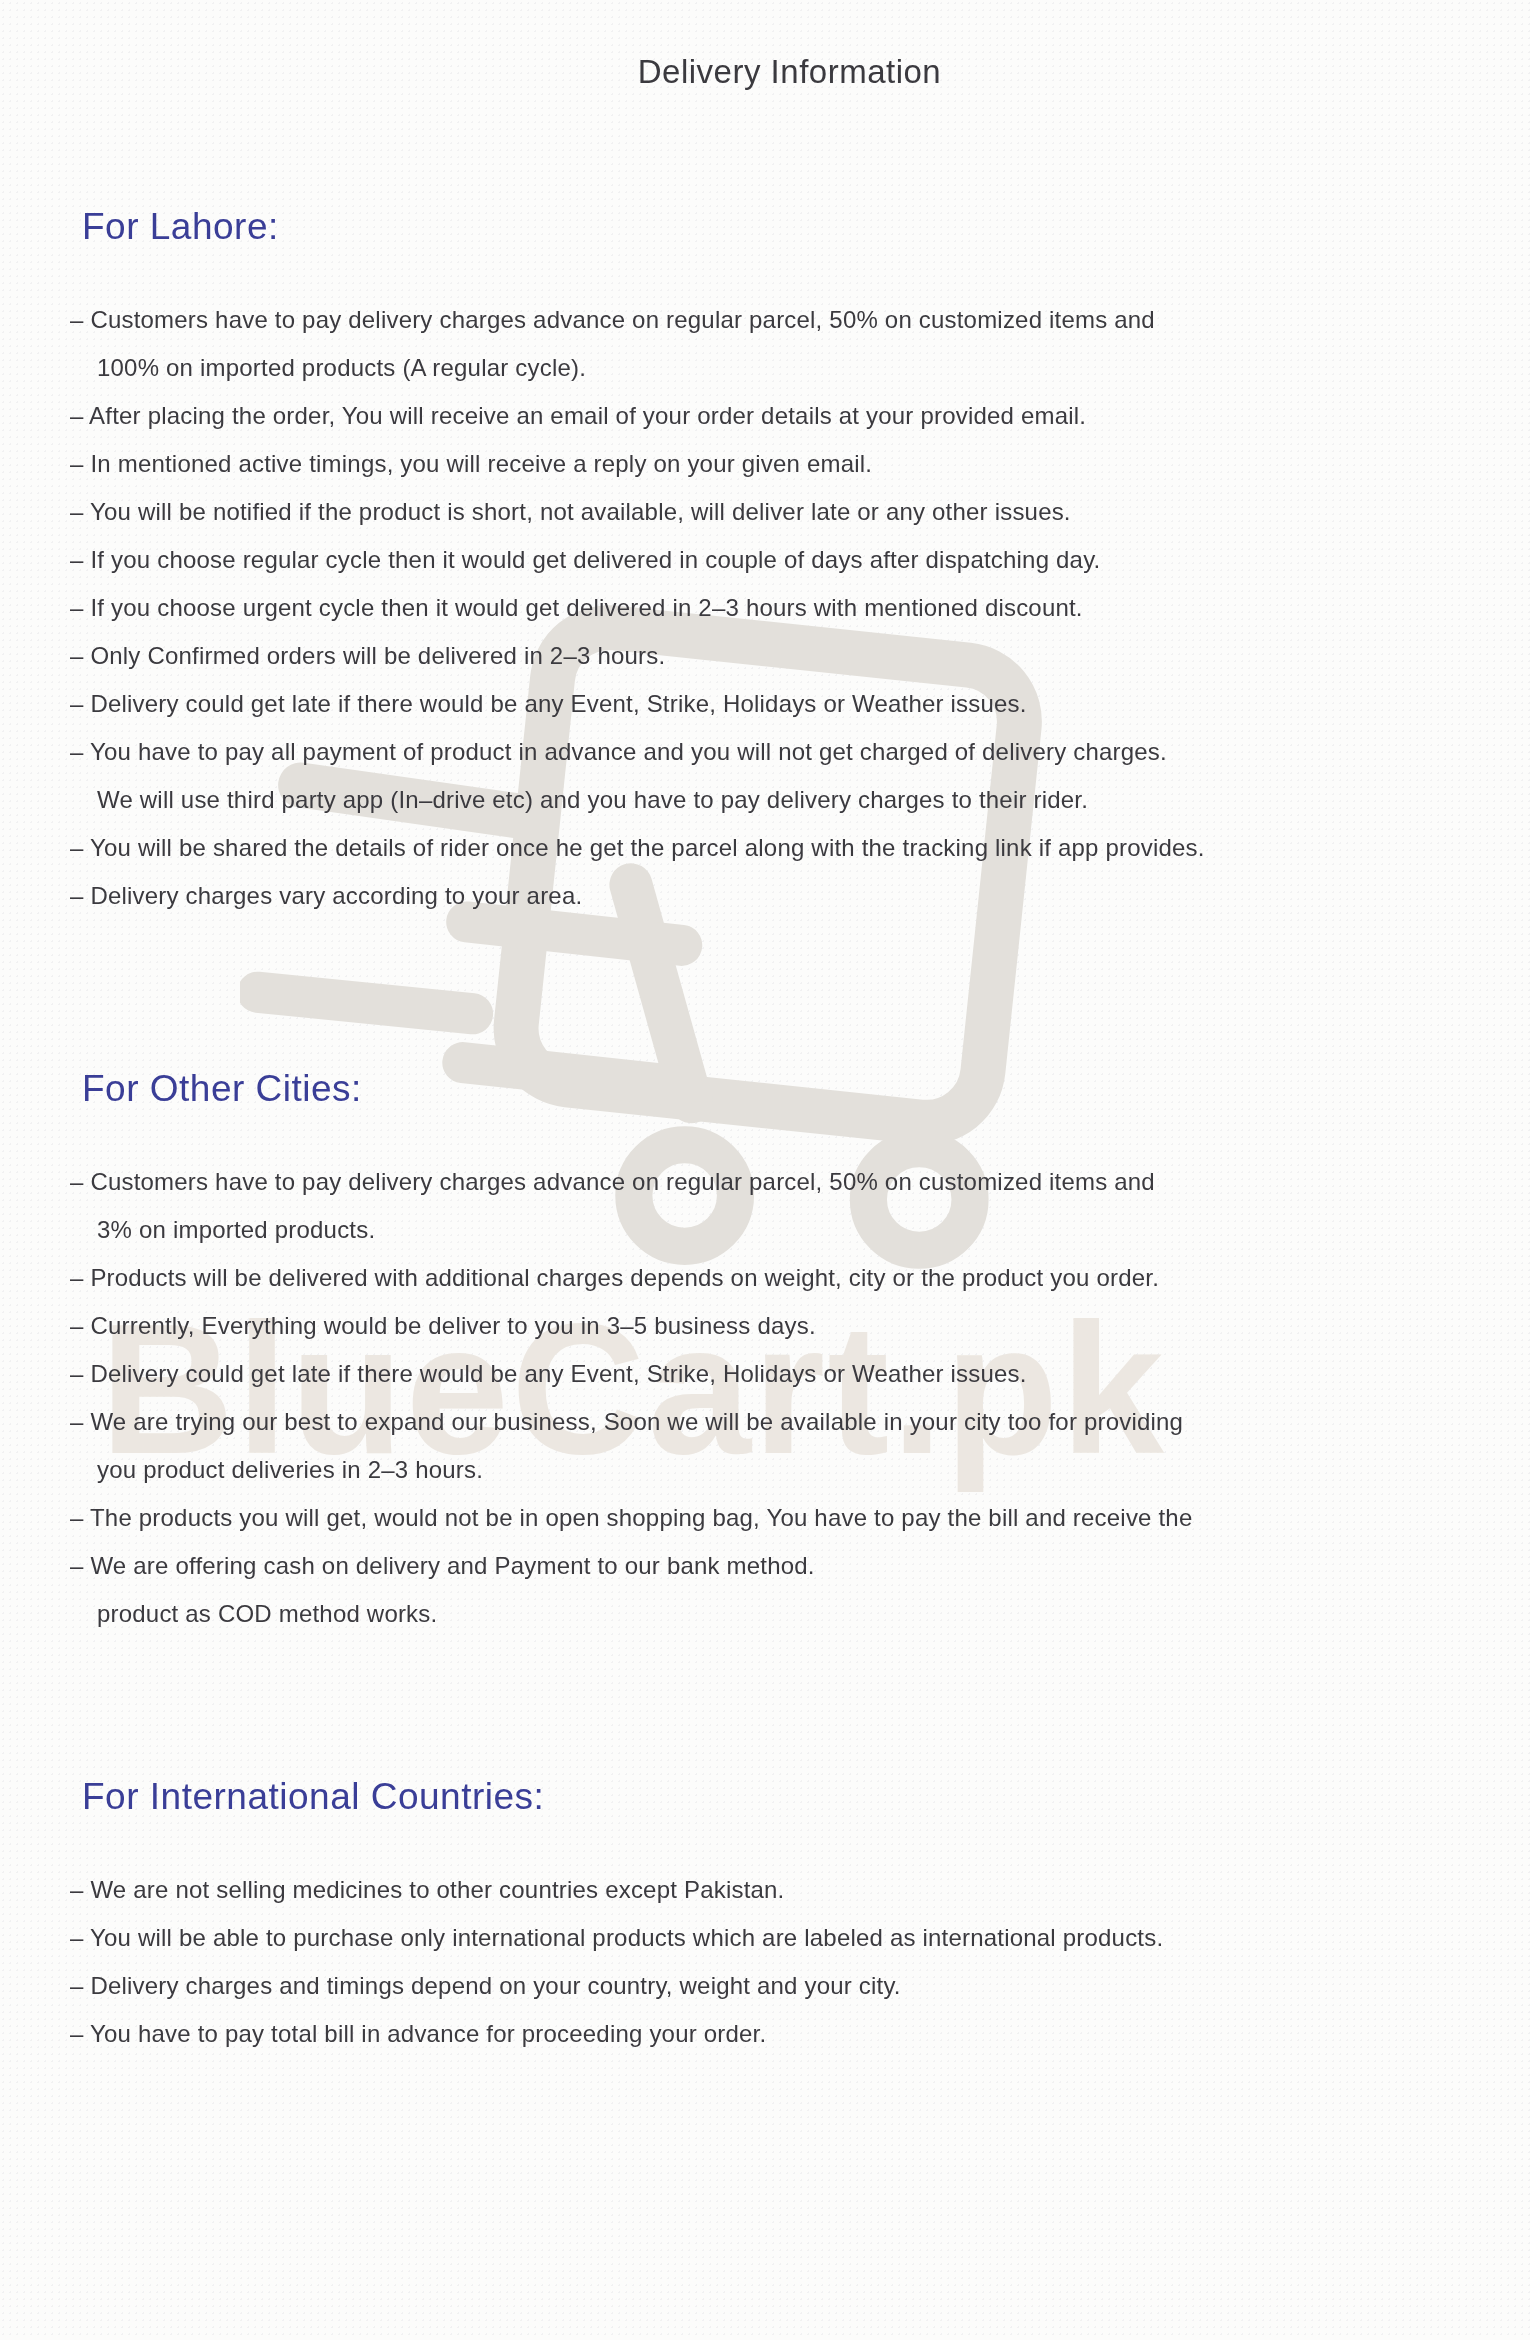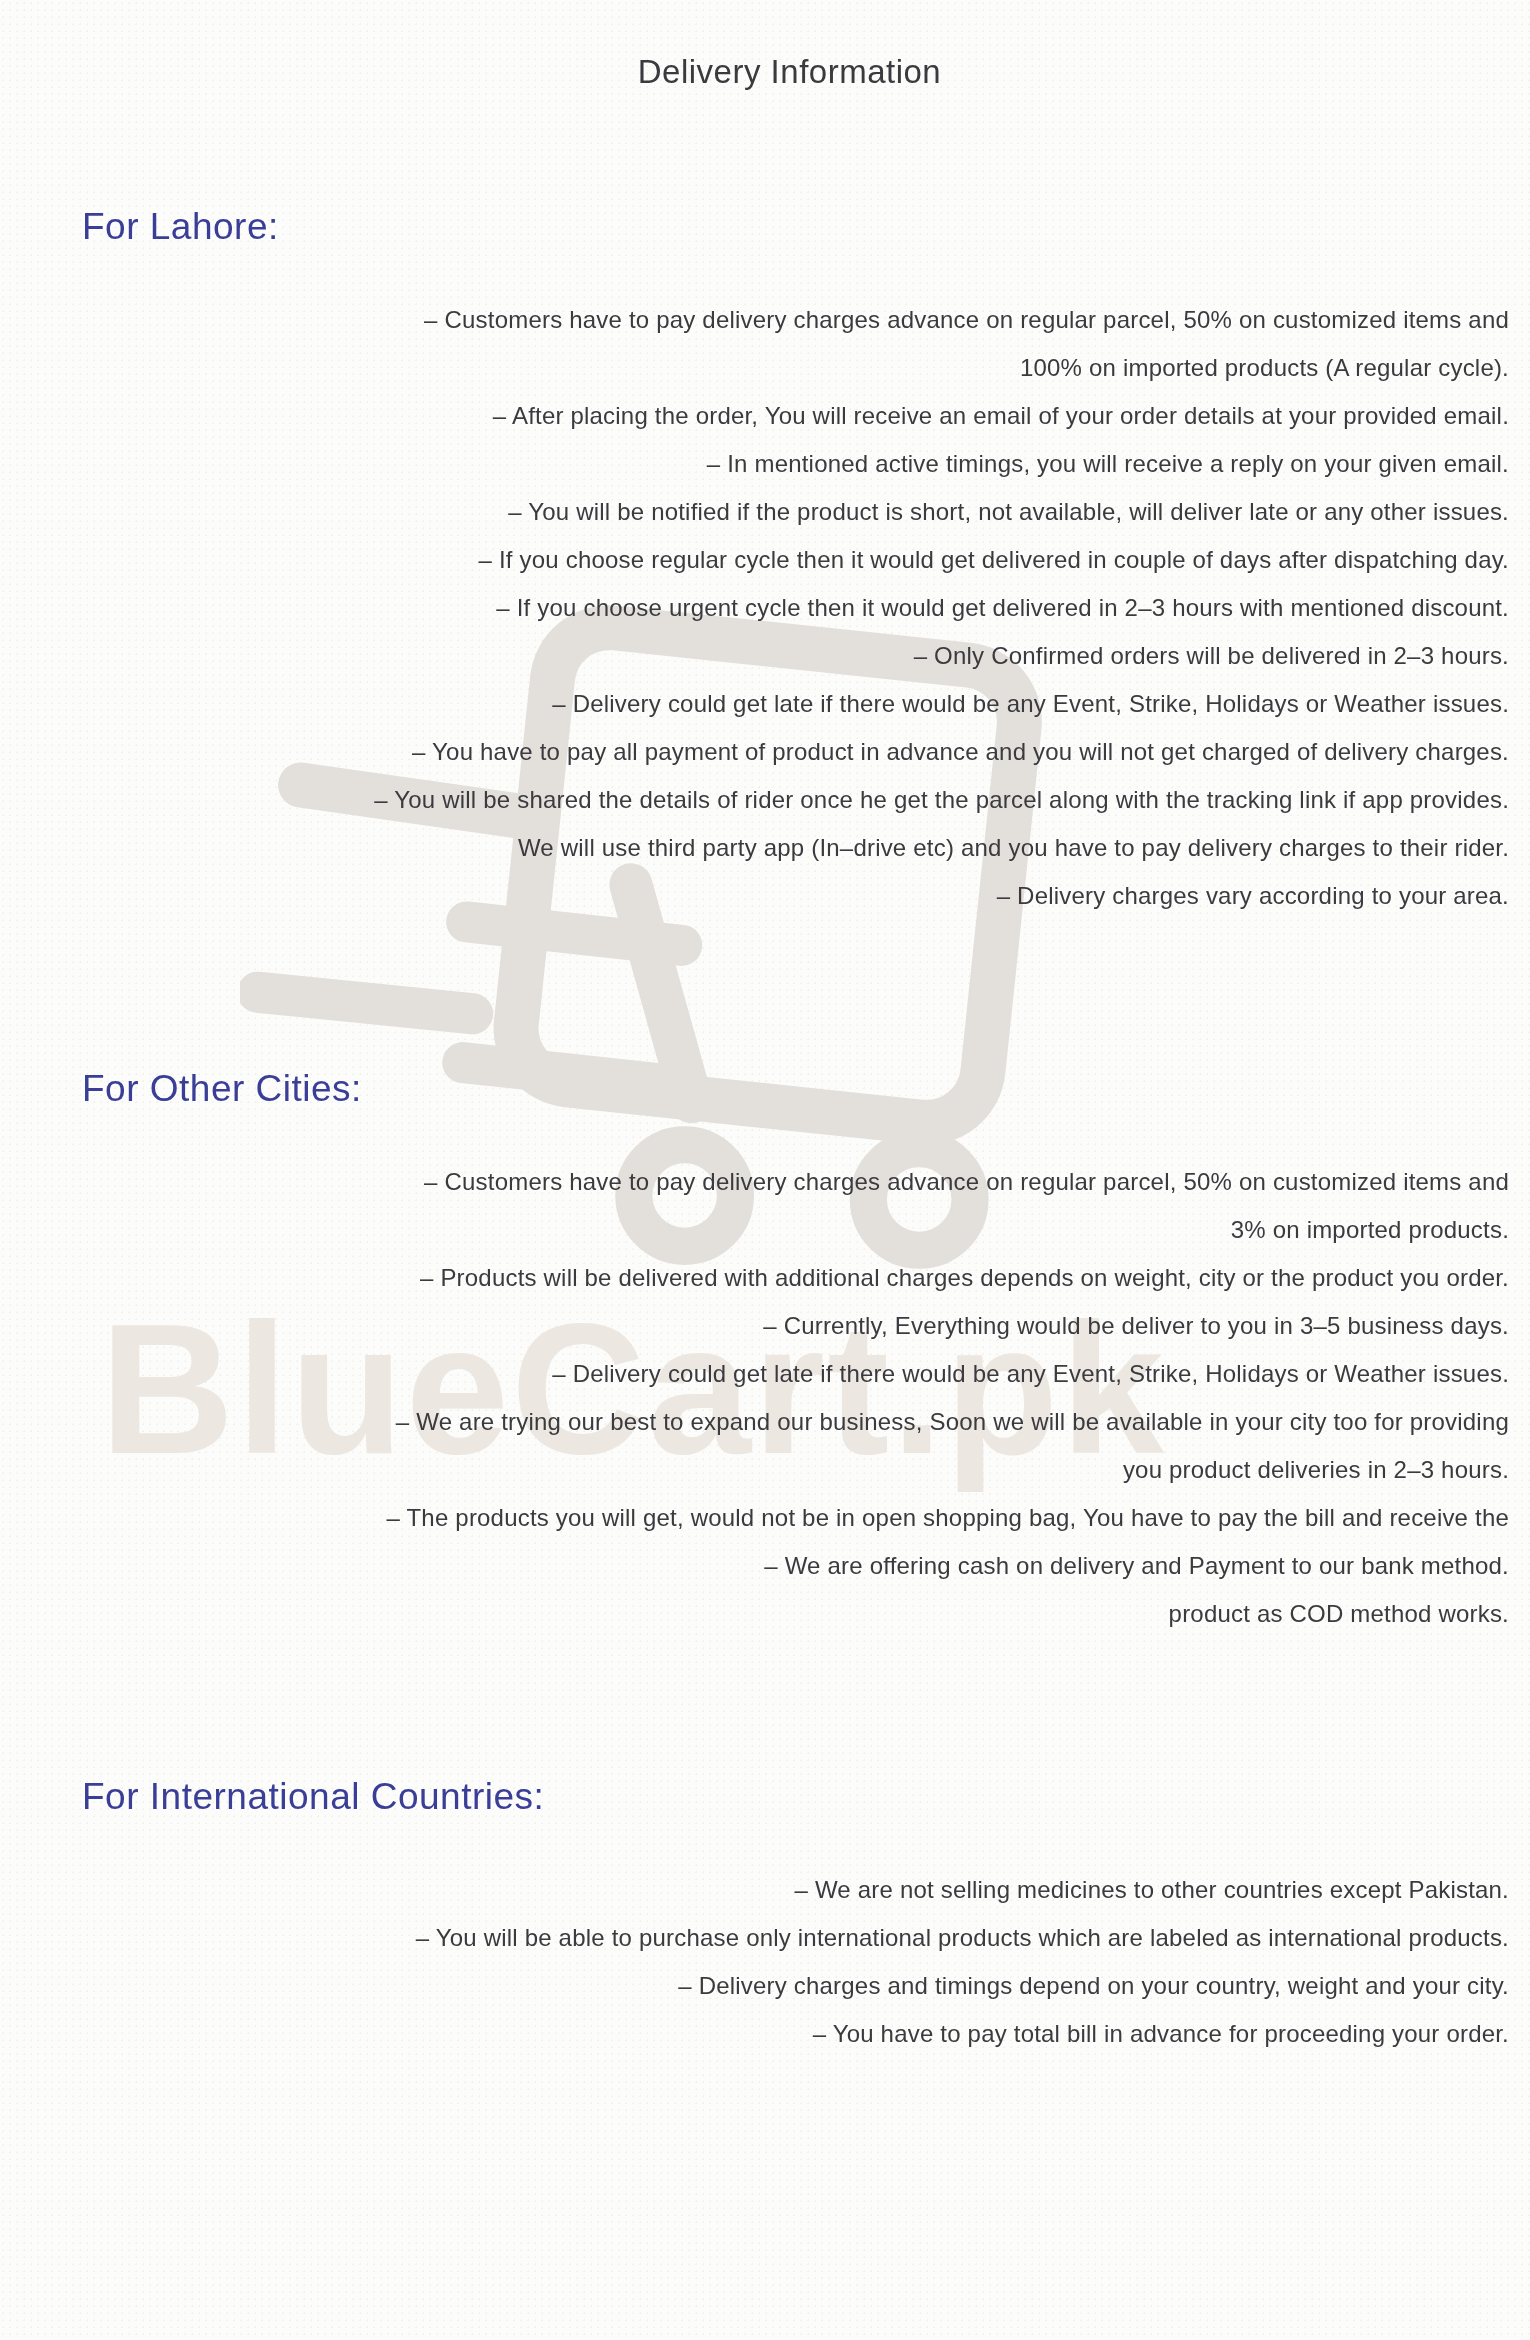--- a/index.html
+++ b/index.html
@@ -36,21 +36,21 @@
     margin: 12px;
     font-size: 37px;
     line-height: 46px;
     font-weight: 500;
     letter-spacing: 0.5px;
     color: var(--heading-color, #3a3e97);
   }
   .section-heading.h1gap { margin-top: 112px; }
   .section-heading.h2gap { margin-top: 146px; }
   .section-heading.h3gap { margin-top: 136px; }
-  .items { margin-top: 46px; text-align: right; }
+  .items { margin-top: 46px; }
   .line {
     font-size: 24px;
     line-height: 48px;
     color: var(--body-color, #3b3a3f);
     letter-spacing: 0.2px;
     white-space: normal;
   }
   .line.cont { padding-left: 27px; }
   
   .wm-cart {
@@ -112,22 +112,22 @@
           <div class="line">– Customers have to pay delivery charges advance on regular parcel, 50% on customized items and</div>
           <div class="line cont">100% on imported products (A regular cycle).</div>
           <div class="line">– After placing the order, You will receive an email of your order details at your provided email.</div>
           <div class="line">– In mentioned active timings, you will receive a reply on your given email.</div>
           <div class="line">– You will be notified if the product is short, not available, will deliver late or any other issues.</div>
           <div class="line">– If you choose regular cycle then it would get delivered in couple of days after dispatching day.</div>
           <div class="line">– If you choose urgent cycle then it would get delivered in 2–3 hours with mentioned discount.</div>
           <div class="line">– Only Confirmed orders will be delivered in 2–3 hours.</div>
           <div class="line">– Delivery could get late if there would be any Event, Strike, Holidays or Weather issues.</div>
           <div class="line">– You have to pay all payment of product in advance and you will not get charged of delivery charges.</div>
+          <div class="line cont">We will use third party app (In–drive etc) and you have to pay delivery charges to their rider.</div>
           <div class="line">– You will be shared the details of rider once he get the parcel along with the tracking link if app provides.</div>
-          <div class="line cont">We will use third party app (In–drive etc) and you have to pay delivery charges to their rider.</div>
           <div class="line">– Delivery charges vary according to your area.</div>
         </div>
     </section>
 
     <section>
       <h2 class="section-heading h2gap">For Other Cities:</h2>
       <div class="items">
           <div class="line">– Customers have to pay delivery charges advance on regular parcel, 50% on customized items and</div>
           <div class="line cont">3% on imported products.</div>
           <div class="line">– Products will be delivered with additional charges depends on weight, city or the product you order.</div>

